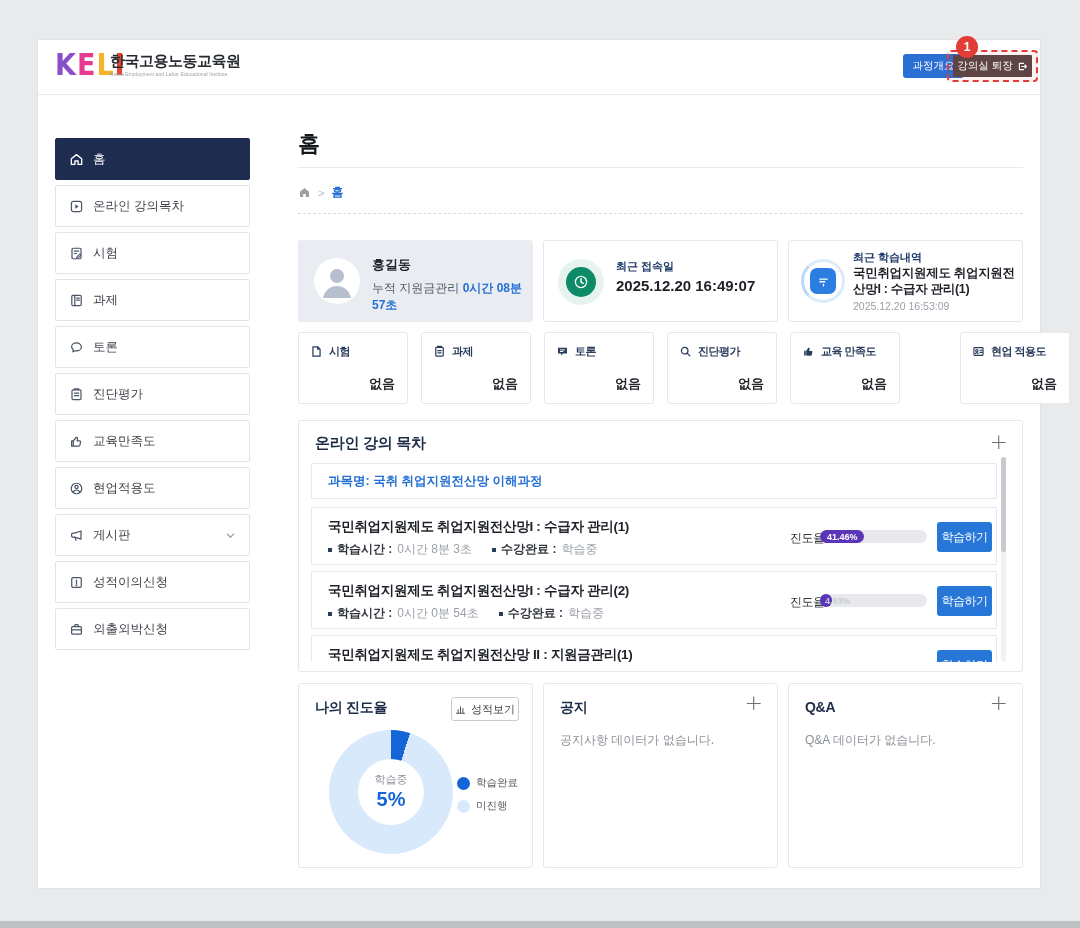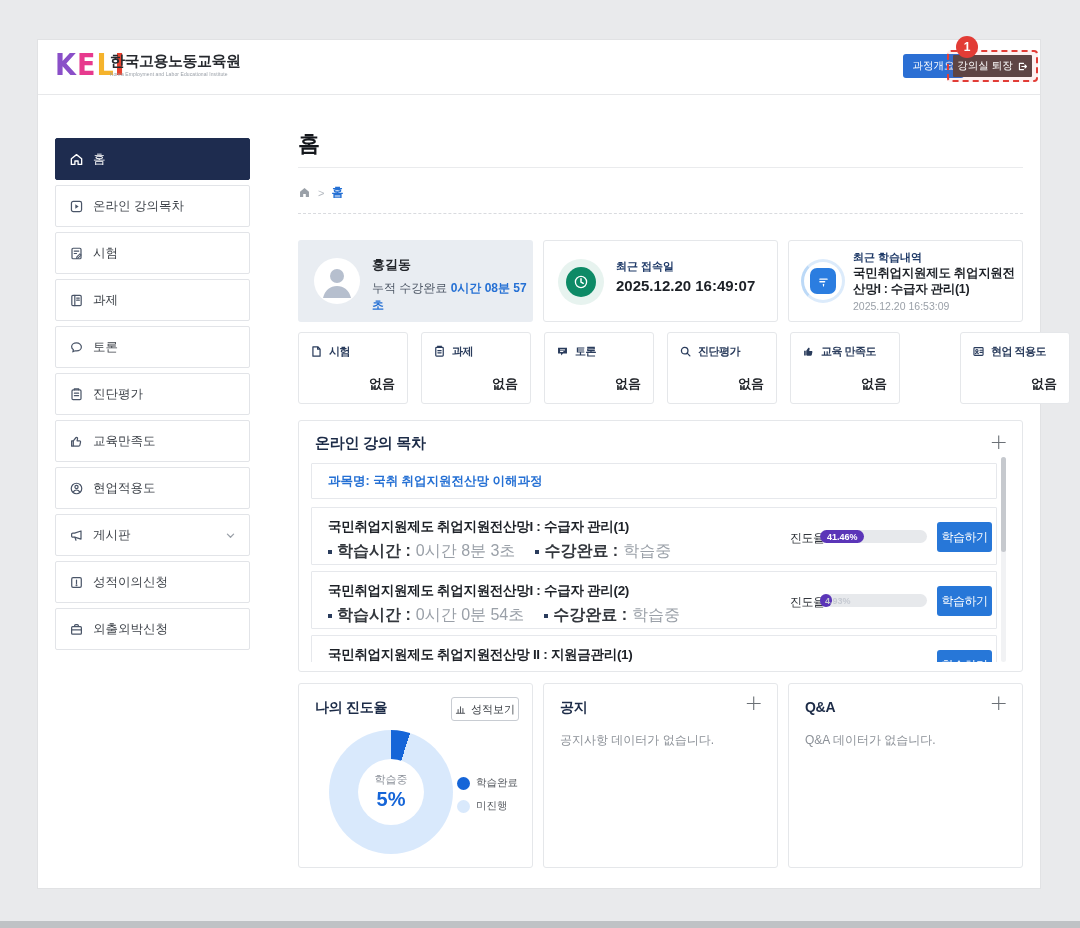--- a/index.html
+++ b/index.html
@@ -67,21 +67,21 @@
 
   
   .lecture-card { left:298px; top:420px; width:725px; height:252px; }
   .sec-title { position:absolute; left:16px; top:13px; font-size:15px; font-weight:bold; color:#1c2b47; letter-spacing:-0.3px; }
   .plus-icon { position:absolute; right:14px; top:8px; font-size:22px; font-weight:300; color:#6b7076; cursor:pointer; font-family:"DejaVu Sans", sans-serif; }
   .plus-icon::before { content:"+"; }
   .lec-wrap { position:absolute; left:12px; top:36px; width:686px; height:205px; overflow:hidden; }
   .lec-row { position:absolute; left:0; width:686px; background:#fff; border:1px solid #e6e8ec; border-radius:1px; }
   .subj-row { top:6px; height:36px; display:flex; align-items:center; padding:0 16px; font-size:12.5px; font-weight:bold; color:#2570d4; }
   .lr-title { position:absolute; left:16px; top:10px; font-size:13.5px; font-weight:bold; color:#1d2127; letter-spacing:-0.3px; }
-  .lr-meta { position:absolute; left:16px; top:33px; font-size:16px; color:#9aa0a8; display:flex; align-items:center; gap:5px; }
+  .lr-meta { position:absolute; left:16px; top:33px; font-size:12px; color:#9aa0a8; display:flex; align-items:center; gap:5px; }
   .bullet { width:4px; height:4px; background:#2a3c5c; display:inline-block; }
   .meta-label { color:#33373d; font-weight:bold; }
   .meta-gap { width:10px; }
   .prog-label { position:absolute; left:478px; top:22px; font-size:12px; color:#33373d; letter-spacing:-0.5px; }
   .prog-track { position:absolute; left:508px; top:22px; width:107px; height:13px; background:#e7e9ec; border-radius:7px; }
   .prog-fill { position:absolute; left:0; top:0; height:13px; background:#5b35b8; border-radius:7px; min-width:12px; display:flex; align-items:center; justify-content:center; }
   .prog-fill .pct { font-size:9px; font-weight:bold; color:#fff; white-space:nowrap; }
   .prog-fill.tiny .pct { position:absolute; left:5px; color:#c6cad2; }
   .btn-learn { position:absolute; left:625px; top:14px; width:55px; height:30px; background:#2777d8; color:#fff; font-size:12px; border:none; border-radius:3px; cursor:pointer; letter-spacing:-0.5px; }
   .lec-scroll { position:absolute; left:702px; top:36px; width:5px; height:205px; background:#f1f2f4; border-radius:3px; }
@@ -253,21 +253,21 @@
   <div class="abs rule2"></div>
 
   <div class="abs user-card">
     <div class="abs avatar">
       <svg width="46" height="46" viewBox="0 0 46 46">
           <circle cx="23" cy="18" r="7" fill="#b6bfce"></circle>
           <path d="M9 40c1.8-8 7.4-12 14-12s12.2 4 14 12z" fill="#b6bfce"></path>
         </svg>
     </div>
     <div class="abs u-name">홍길동</div>
-    <div class="abs u-line"><span>누적 수강완료 </span><span class="u-time">0시간 08분 57초</span></div>
+    <div class="abs u-line"><span>누적 지원금관리 </span><span class="u-time">0시간 08분 57초</span></div>
   </div>
 
   <div class="abs card info-card" style="left:543px">
     <div class="abs ring-green">
       <div class="dot-green">
           <svg width="16" height="16" viewBox="0 0 16 16" fill="none" stroke="#fff" stroke-width="1.5" stroke-linecap="round">
             <circle cx="8" cy="8" r="5.6" stroke-width="1.3"></circle>
             <path d="M8 4.8V8l2.2 1.3"></path>
           </svg>
         </div>

